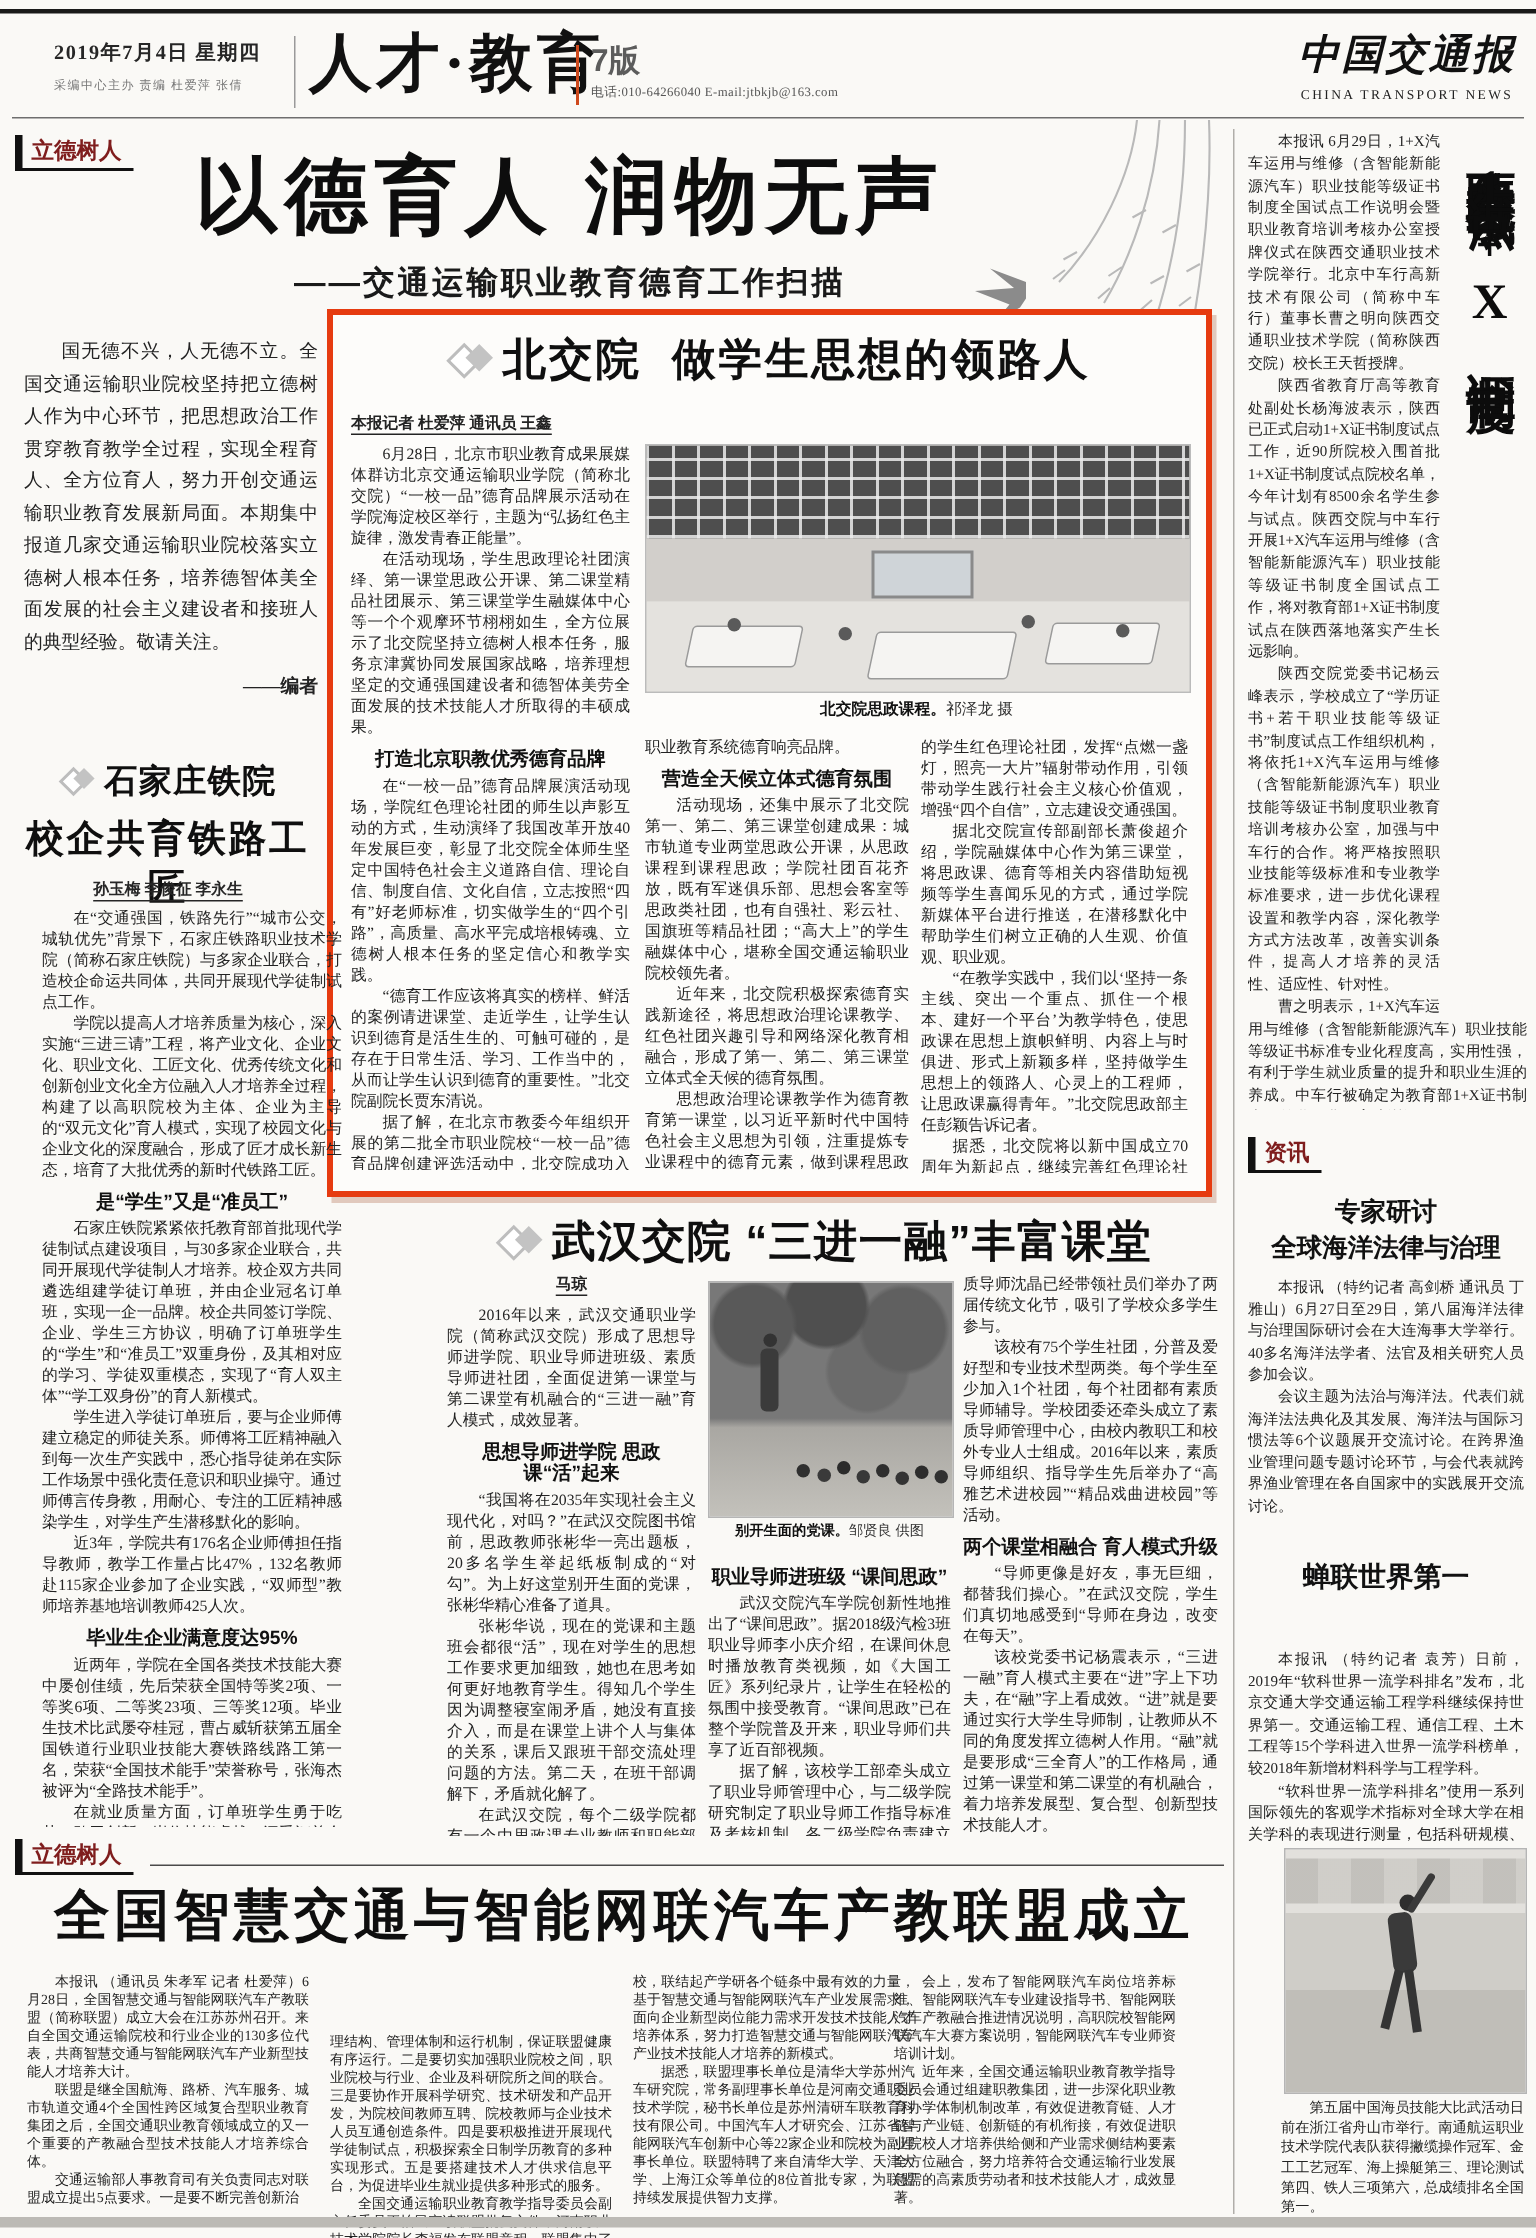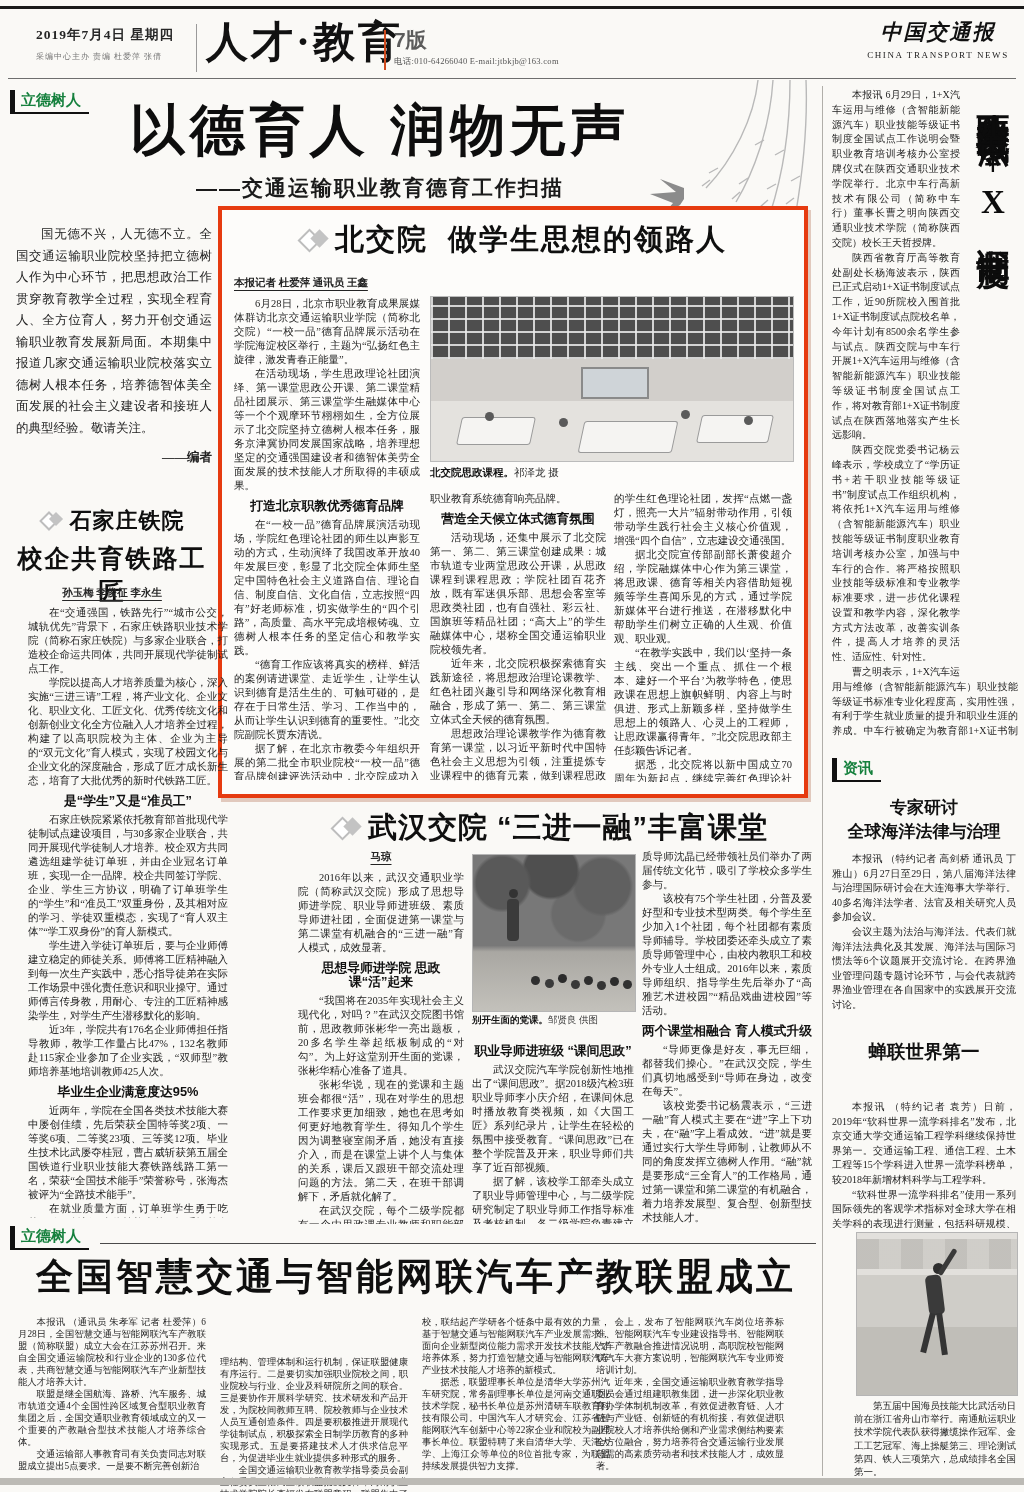--- a/index.html
+++ b/index.html
@@ -13,27 +13,27 @@
   .hdr-date{left:36px;top:26px;width:160px;}
   .hdr-date .d1{font-size:13.5px;font-weight:bold;letter-spacing:1px;}
   .hdr-date .d2{font-size:8px;color:#777;margin-top:7px;letter-spacing:1px;}
   .vr{width:1px;background:#9a9a9a;}
   .v1{left:196px;top:24px;height:48px;}
   .hdr-section{left:206px;top:14px;font-size:42px;font-weight:900;letter-spacing:3px;color:#111;}
   .v2{left:384px;top:30px;height:40px;background:#cf4a1d;width:2px;}
   .hdr-page{left:394px;top:26px;font-size:21px;font-weight:900;color:#5c5c5c;font-family:"Liberation Sans","DejaVu Sans",sans-serif;}
   .hdr-contact{left:394px;top:56px;font-size:8.5px;color:#555;letter-spacing:.3px;text-align:right;}
   .hdr-brand{left:860px;top:18px;width:156px;text-align:center;}
-  .brand-cn{font-size:21px;font-weight:900;font-style:italic;letter-spacing:2px;color:#111;}
+  .brand-cn{font-size:27px;font-weight:900;font-style:italic;letter-spacing:2px;color:#111;}
   .brand-en{font-size:9px;letter-spacing:1.6px;margin-top:4px;color:#222;}
   .hdr-rule{left:8px;top:78px;width:1008px;height:1px;background:#6e6e6e;}
 
   
   .seclabel{display:inline-block;font-family:"Liberation Sans","DejaVu Sans",sans-serif;font-weight:900;
-            font-size:15px;color:#15803d;border-left:5px solid #111;border-bottom:2px solid #111;
+            font-size:15px;color:#7f1d1d;border-left:5px solid #111;border-bottom:2px solid #111;
             padding:1px 8px 2px 6px;}
   .lead-label{left:10px;top:90px;}
   .zx-label{left:832px;top:758px;}
   .focus-label{left:10px;top:1226px;}
   .focus-line{left:100px;top:1243px;width:716px;height:1px;background:#4a4a4a;}
 
   
   .lead-headline{left:60px;top:94px;width:640px;text-align:center;font-size:55px;font-weight:900;
                  letter-spacing:5px;color:#0d0d0d;}
   .lead-subtitle{left:60px;top:174px;width:640px;text-align:center;font-size:21px;font-weight:bold;
@@ -64,21 +64,21 @@
 
   
   .redbox{left:218px;top:206px;width:582px;height:584px;border:4px solid #e63b10;background:#fdfcfa;
           box-shadow:3px 4px 0 rgba(150,60,20,.25);}
   .art-title{font-family:"Liberation Sans","DejaVu Sans",sans-serif;font-weight:900;color:#0f0f0f;}
   .bj-title{left:0;right:0;top:10px;text-align:center;font-size:29px;letter-spacing:2px;}
   .bj-c1{left:12px;top:66px;width:186px;height:504px;}
   .bj-c2{left:208px;top:282px;width:176px;height:290px;}
   .bj-c3{left:392px;top:282px;width:178px;height:290px;}
   .bj-photo{left:208px;top:86px;width:362px;height:164px;background:#dddbd7;overflow:hidden;border:1px solid #bbb;}
-  .cap{position:absolute;display:flex;justify-content:flex-start;font-size:10.5px;font-weight:bold;color:#111;}
+  .cap{position:absolute;display:flex;justify-content:center;font-size:10.5px;font-weight:bold;color:#111;}
   .bj-cap{left:208px;top:256px;width:362px;}
   .credit{font-weight:normal;color:#333;}
 
   
   .ceil{position:absolute;left:0;top:0;right:0;height:62px;background:#4e4e4e;
         background-image:repeating-linear-gradient(90deg,rgba(235,235,235,.85) 0 2px,transparent 2px 17px),
                          repeating-linear-gradient(0deg,rgba(235,235,235,.85) 0 2px,transparent 2px 13px);}
   .wall{position:absolute;left:0;top:62px;right:0;height:42px;background:#d2cfcb;}
   .screenrect{position:absolute;left:150px;top:70px;width:64px;height:28px;background:#cfd4d8;border:2px solid #8a8a8a;}
   .floorar{position:absolute;left:0;bottom:0;right:0;height:60px;background:#e4e2de;}

